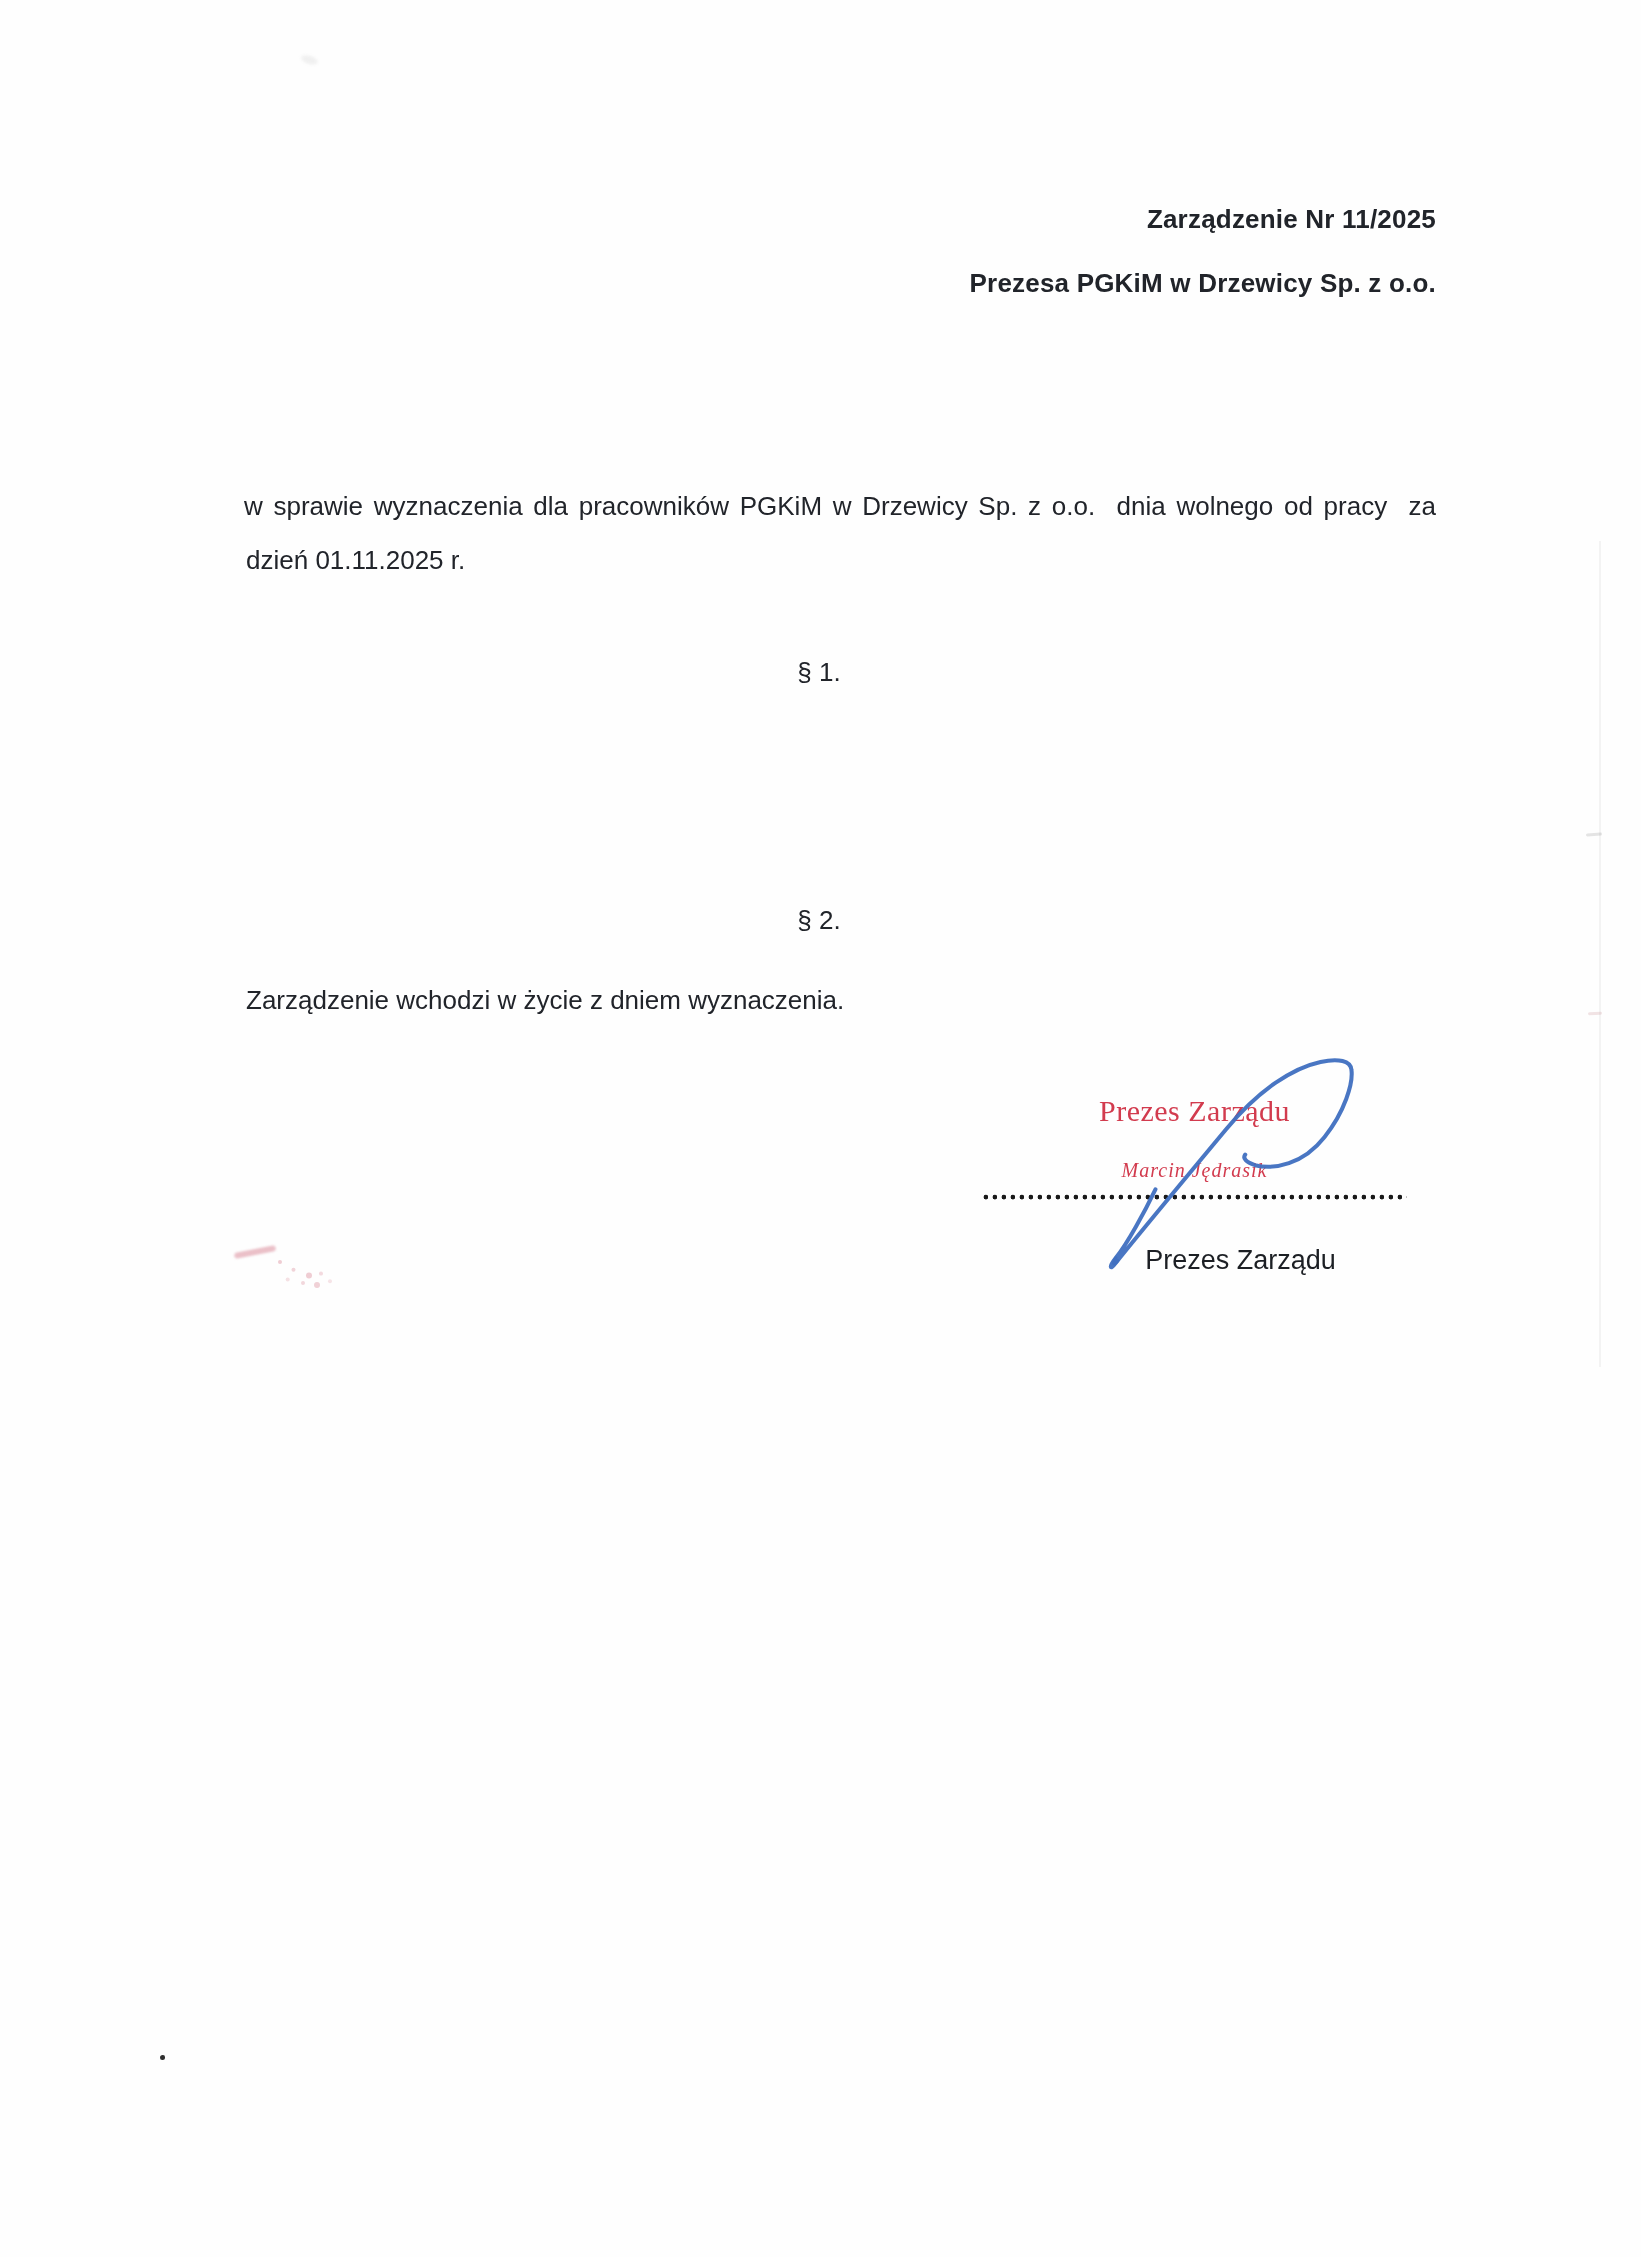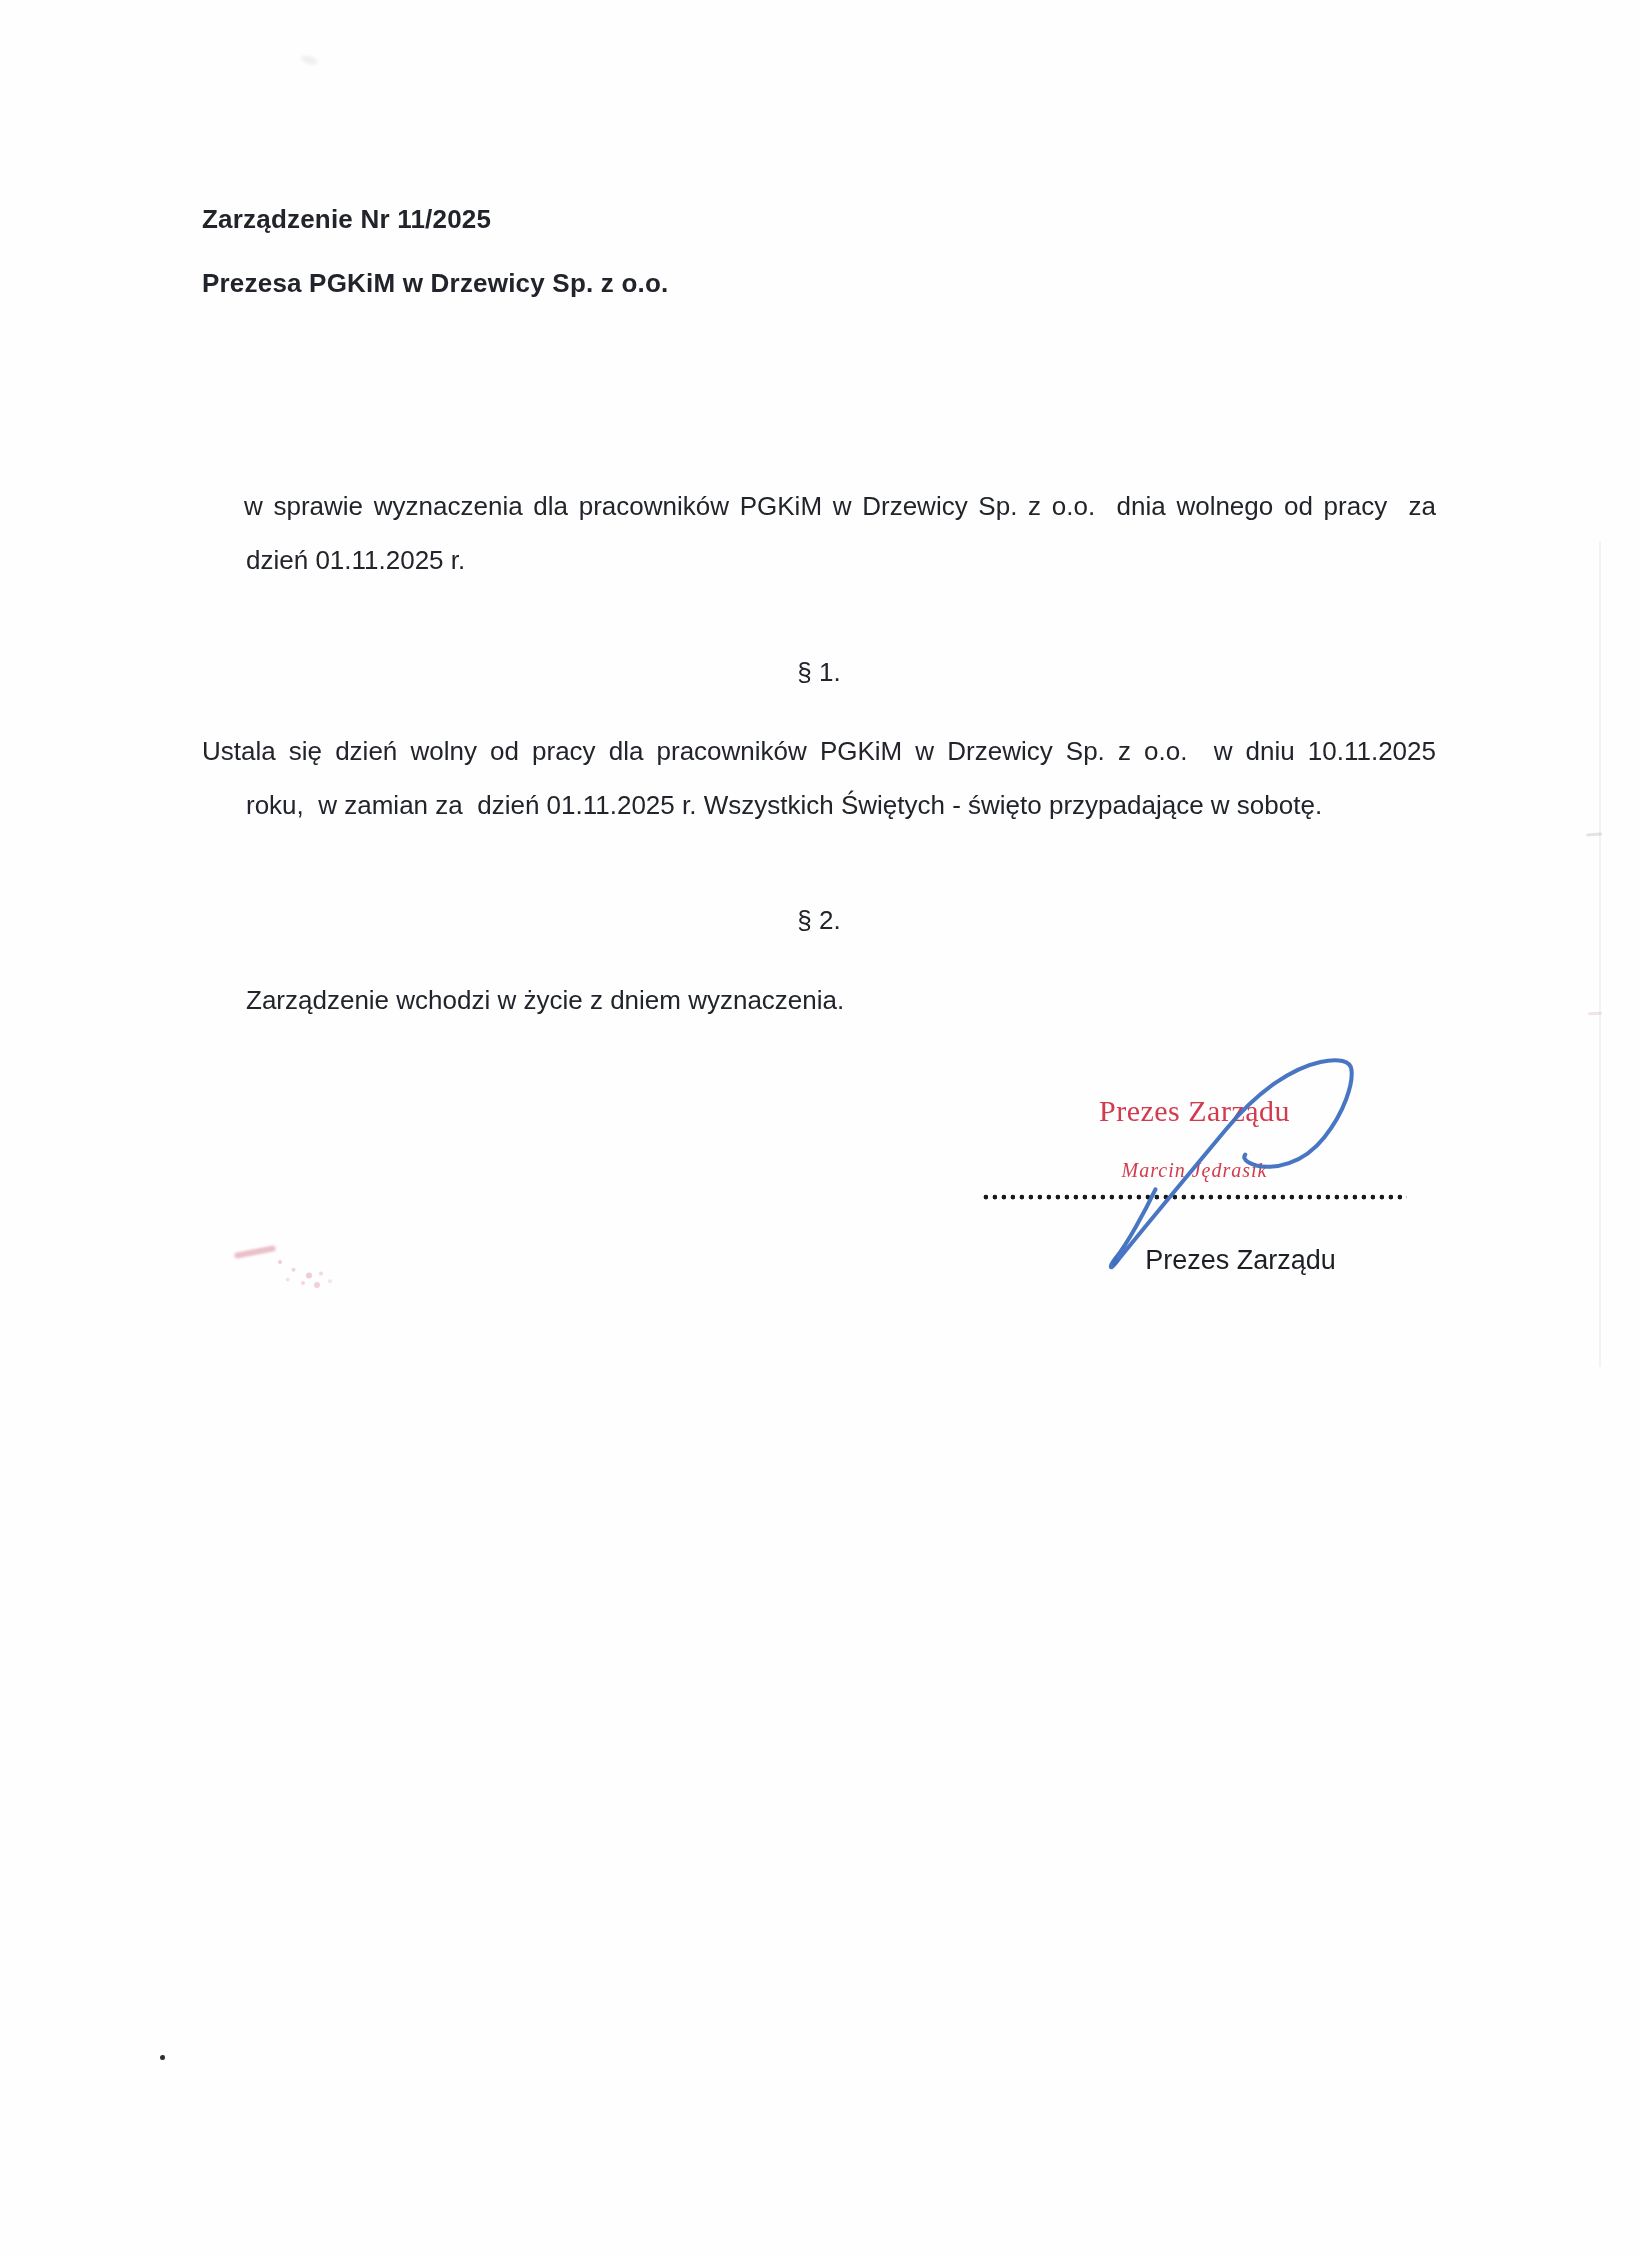--- a/index.html
+++ b/index.html
@@ -20,21 +20,21 @@
     height: 2257px;
     background: #fefefe;
   }
 
   
   .doc-text { position: absolute; color: #21242a; }
 
   .title-line {
     left: 202px;
     width: 1234px;
-    text-align: left;
+    text-align: right;
     font-size: 26px;
     font-weight: bold;
     letter-spacing: 0.2px;
   }
 
   .body-par {
     left: 202px;
     width: 1234px;
     font-size: 26px;
     line-height: 54px;
@@ -169,24 +169,20 @@
   <div class="doc-text title-line" style="top:268px">Prezesa PGKiM w Drzewicy Sp. z o.o.</div>
 
 
   <div class="doc-text body-par" style="top:479px">
     <div class="line-justify indent-first">w sprawie wyznaczenia dla pracowników PGKiM w Drzewicy Sp. z o.o.  dnia wolnego od pracy  za</div>
     <div class="line-plain">dzień 01.11.2025 r.</div>
   </div>
 
   <div class="doc-text section-mark" style="top:657px">§ 1.</div>
 
-  <div class="doc-text body-par" style="top:724px">
-    <div class="line-justify">Ustala się dzień wolny od pracy dla pracowników PGKiM w Drzewicy Sp. z o.o.  w dniu 10.11.2025</div>
-    <div class="line-plain">roku,  w zamian za  dzień 01.11.2025 r. Wszystkich Świętych - święto przypadające w sobotę.</div>
-  </div>
 
   <div class="doc-text section-mark" style="top:905px">§ 2.</div>
 
   <div class="doc-text body-par" style="top:973px">
     <div class="line-plain">Zarządzenie wchodzi w życie z dniem wyznaczenia.</div>
   </div>
 
   <div class="stamp-line stamp-title" style="top:1094px">Prezes Zarządu</div>
 
   <div class="stamp-line stamp-name" style="top:1159px">Marcin Jędrasik</div>

